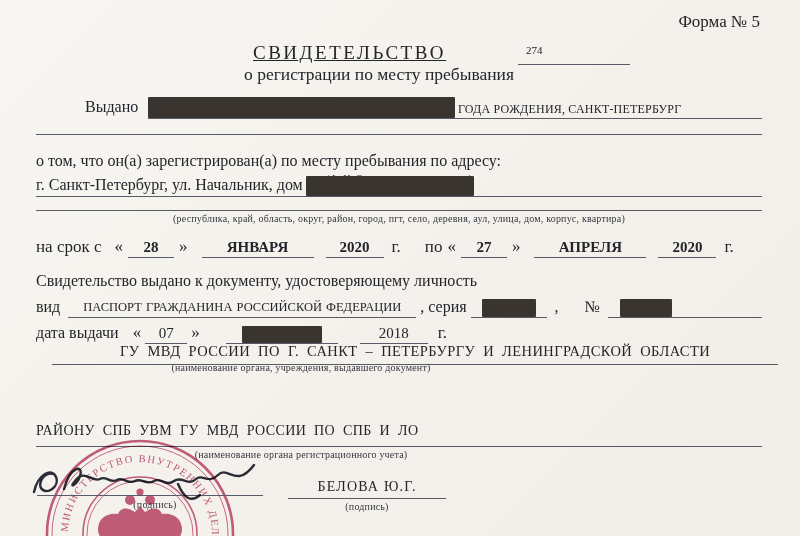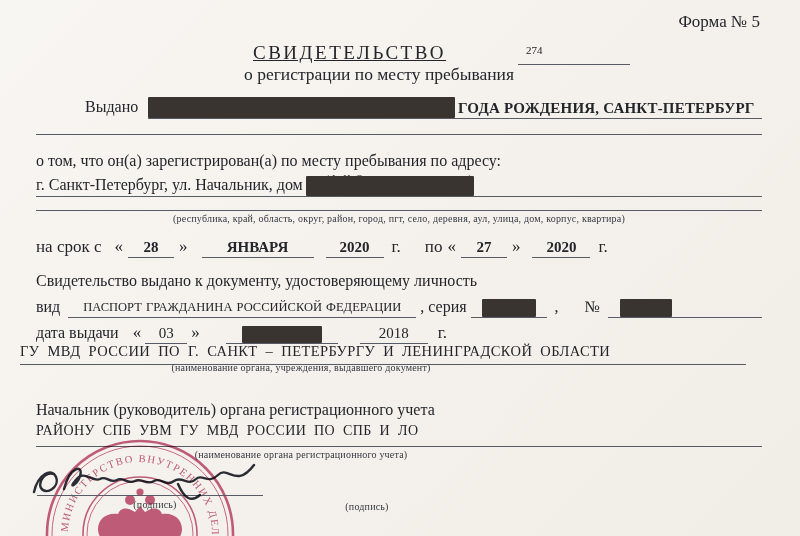--- a/index.html
+++ b/index.html
@@ -6,21 +6,21 @@
   .page{
     position:relative;width:800px;height:536px;overflow:hidden;
     background:linear-gradient(135deg,#f8f6f2 0%,#f4f1ec 55%,#f1eee8 100%);
     font-family:"Liberation Serif","DejaVu Serif",serif;
     color:#23252b;
   }
   .abs{position:absolute;}
   .t{font-size:16px;line-height:22px;white-space:nowrap;}
   .cap{font-size:10px;color:#343740;text-align:center;white-space:nowrap;letter-spacing:.2px;}
   .caps{font-size:14.5px;letter-spacing:.4px;word-spacing:4px;white-space:nowrap;}
-  .capsb{font-weight:bold;font-size:15px;letter-spacing:.2px;white-space:nowrap;}
+  .capsb{font-weight:normal;font-size:12px;letter-spacing:.2px;white-space:nowrap;}
   .uline{border-bottom:1.2px solid #565b65;}
   .row{display:flex;align-items:flex-end;}
   .cell{display:flex;justify-content:center;align-items:flex-end;border-bottom:1.2px solid #565b65;}
   .val{font-weight:bold;font-size:15px;padding-bottom:1px;white-space:nowrap;}
   .redact{background:#39342f;display:inline-block;border-radius:1px;}
   .q{font-size:17px;padding-bottom:1px;}
   .stamp{mix-blend-mode:multiply;opacity:.88;}
   .sig{mix-blend-mode:multiply;}
 </style>
 </head>
@@ -66,20 +66,23 @@
     <span class="cell" style="width:58px;margin-left:12px;">
         <span class="val">2020</span>
       </span>
     <span class="q" style="margin-left:8px;">г.</span>
     <span class="t" style="font-size:17px;margin-left:24px;">по</span>
     <span class="q" style="margin-left:5px;">«</span>
     <span class="cell" style="width:46px;margin-left:5px;">
         <span class="val">27</span>
       </span>
     <span class="q" style="margin-left:5px;">»</span>
+    <span class="cell" style="width:112px;margin-left:14px;">
+        <span class="val">АПРЕЛЯ</span>
+      </span>
     <span class="cell" style="width:58px;margin-left:12px;">
         <span class="val">2020</span>
       </span>
     <span class="q" style="margin-left:8px;">г.</span>
   </div>
 
   <div class="abs t" style="left:36px;top:270px;">Свидетельство выдано к документу, удостоверяющему личность</div>
 
   <div class="abs row" style="left:36px;top:294px;width:726px;height:24px;">
     <span class="t">вид</span>
@@ -94,37 +97,36 @@
     <span class="t" style="margin-left:26px;">№</span>
     <span class="cell" style="flex:1;margin-left:8px;justify-content:flex-start;">
         <span class="redact" style="width:52px;height:18px;margin-left:12px;"></span>
       </span>
   </div>
 
   <div class="abs row" style="left:36px;top:320px;width:726px;height:24px;">
     <span class="t">дата выдачи</span>
     <span class="q" style="margin-left:14px;">«</span>
     <span class="cell" style="width:42px;margin-left:4px;">
-        <span style="font-size:15px;padding-bottom:1px;">03</span>
+        <span style="font-size:15px;padding-bottom:1px;">07</span>
       </span>
     <span class="q" style="margin-left:4px;">»</span>
     <span class="cell" style="width:112px;margin-left:26px;">
         <span class="redact" style="width:80px;height:17px;"></span>
       </span>
     <span class="cell" style="width:68px;margin-left:22px;">
         <span style="font-size:15px;padding-bottom:1px;">2018</span>
       </span>
     <span class="q" style="margin-left:10px;">г.</span>
   </div>
 
-  <div class="abs uline caps" style="left:20px;top:343px;width:726px;height:21px;">ГУ МВД РОССИИ ПО Г. САНКТ – ПЕТЕРБУРГУ И ЛЕНИНГРАДСКОЙ ОБЛАСТИ</div>
+  <div class="abs uline caps" style="left:52px;top:343px;width:726px;height:21px;text-align:center;">ГУ МВД РОССИИ ПО Г. САНКТ – ПЕТЕРБУРГУ И ЛЕНИНГРАДСКОЙ ОБЛАСТИ</div>
   <div class="abs cap" style="left:36px;top:362px;width:530px;">(наименование органа, учреждения, выдавшего документ)</div>
 
   <div class="abs row" style="left:36px;top:397px;width:726px;height:24px;">
-    <span class="t">Начальник (руководитель) органа регистрационного учета</span>
   </div>
   <div class="abs uline caps" style="left:36px;top:423px;width:726px;height:23px;font-size:14px;">РАЙОНУ СПБ УВМ ГУ МВД РОССИИ ПО СПБ И ЛО</div>
   <div class="abs cap" style="left:36px;top:449px;width:530px;">(наименование органа регистрационного учета)</div>
 
   <svg class="abs stamp" style="left:42px;top:436px;z-index:1;" width="196" height="196" viewBox="0 0 196 196">
     <defs>
       <path id="ringPath" d="M 26 98 A 72 72 0 1 1 170 98 A 72 72 0 1 1 26 98"></path>
       <path id="codePath" d="M 52 132 A 60 60 0 0 0 144 132"></path>
     </defs>
     <circle cx="98" cy="98" r="93" fill="none" stroke="#c04a6e" stroke-width="2.6"></circle>
@@ -152,15 +154,16 @@
     <path d="M6 34 C10 16 24 9 28 19 C32 29 18 38 13 30 C10 24 17 13 26 16
              M36 31 C42 8 56 6 52 18 C49 27 40 31 47 23 C56 10 64 25 72 21
              C78 17 82 26 89 22 C95 18 99 27 107 23 C113 19 118 28 126 23
              C132 19 138 29 146 23 C154 17 160 29 168 21 C174 15 180 27 190 17
              C200 7 208 31 226 7
              M150 26 C156 40 163 45 172 37" stroke="#2c2e38" stroke-width="2.4" fill="none" stroke-linecap="round" stroke-linejoin="round"></path>
   </svg>
   <div class="abs uline" style="left:37px;top:480px;width:226px;height:15px;z-index:3;"></div>
   <div class="abs cap" style="left:112px;top:499px;width:86px;z-index:3;">(подпись)</div>
 
+  <div class="abs uline" style="left:288px;top:479px;width:158px;height:19px;text-align:center;font-size:14px;letter-spacing:1.2px;">БЕЛОВА Ю.Г.</div>
   <div class="abs cap" style="left:288px;top:501px;width:158px;">(подпись)</div>
 
 </div>
 
 </body></html>

